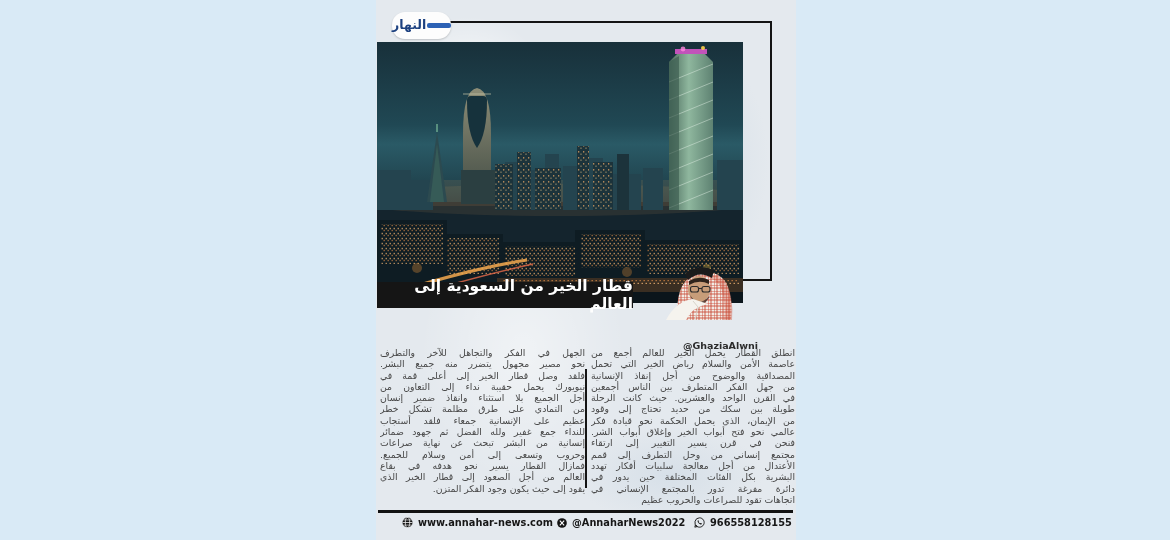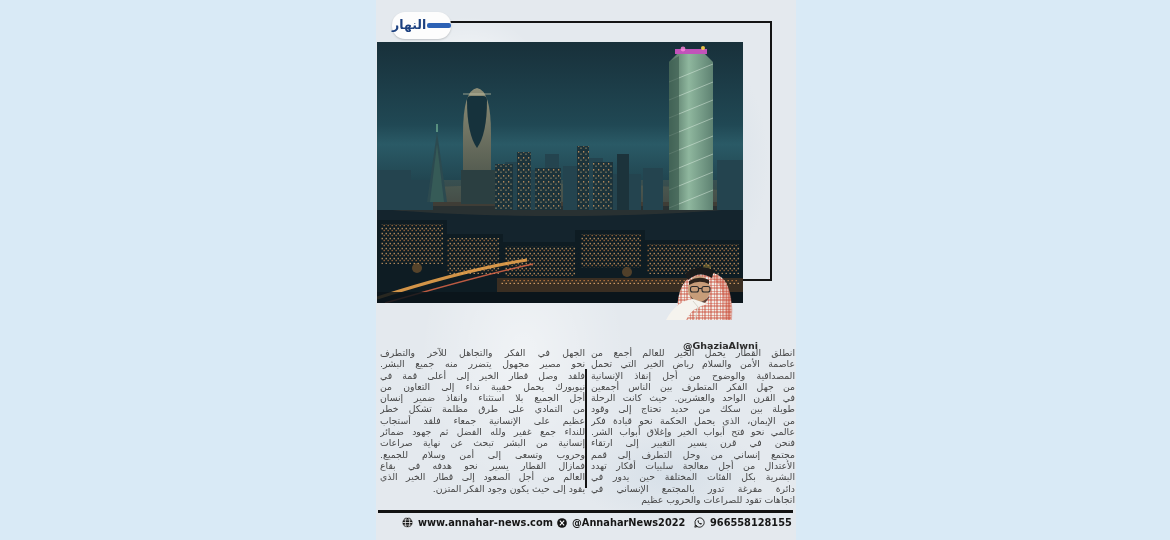--- a/index.html
+++ b/index.html
@@ -185,20 +185,23 @@
       <rect x="124" y="238" width="238" height="4" fill="url(#w2)" opacity="0.9"></rect>
       <path d="M0 256 C 50 240, 110 224, 150 218" stroke="#f5a94f" stroke-width="3" fill="none" opacity="0.85"></path>
       <path d="M8 261 C 60 246, 118 230, 156 222" stroke="#e86a4a" stroke-width="1.5" fill="none" opacity="0.8"></path>
       <circle cx="40" cy="226" r="5" fill="#ff9e3d" opacity="0.3"></circle>
       <circle cx="250" cy="230" r="5" fill="#ff9e3d" opacity="0.28"></circle>
       <circle cx="330" cy="226" r="4" fill="#ffd24d" opacity="0.3"></circle>
       <rect x="0" y="250" width="366" height="11" fill="#0a141a" opacity="0.85"></rect>
     </svg>
   </div>
 
+  <div class="headline-bar" dir="rtl">
+    <span>قطار الخير من السعودية إلى العالم</span>
+  </div>
 
   <div class="author-photo">
     <svg viewBox="0 0 97 71">
       <defs>
         <pattern id="chk" patternUnits="userSpaceOnUse" width="6" height="6">
           <rect width="6" height="6" fill="#f2ece6"></rect>
           <path d="M0 0 H6 M0 3 H6" stroke="#c8452f" stroke-width="1" opacity="0.85"></path>
           <path d="M0 0 V6 M3 0 V6" stroke="#c8452f" stroke-width="1" opacity="0.85"></path>
         </pattern>
       </defs>

